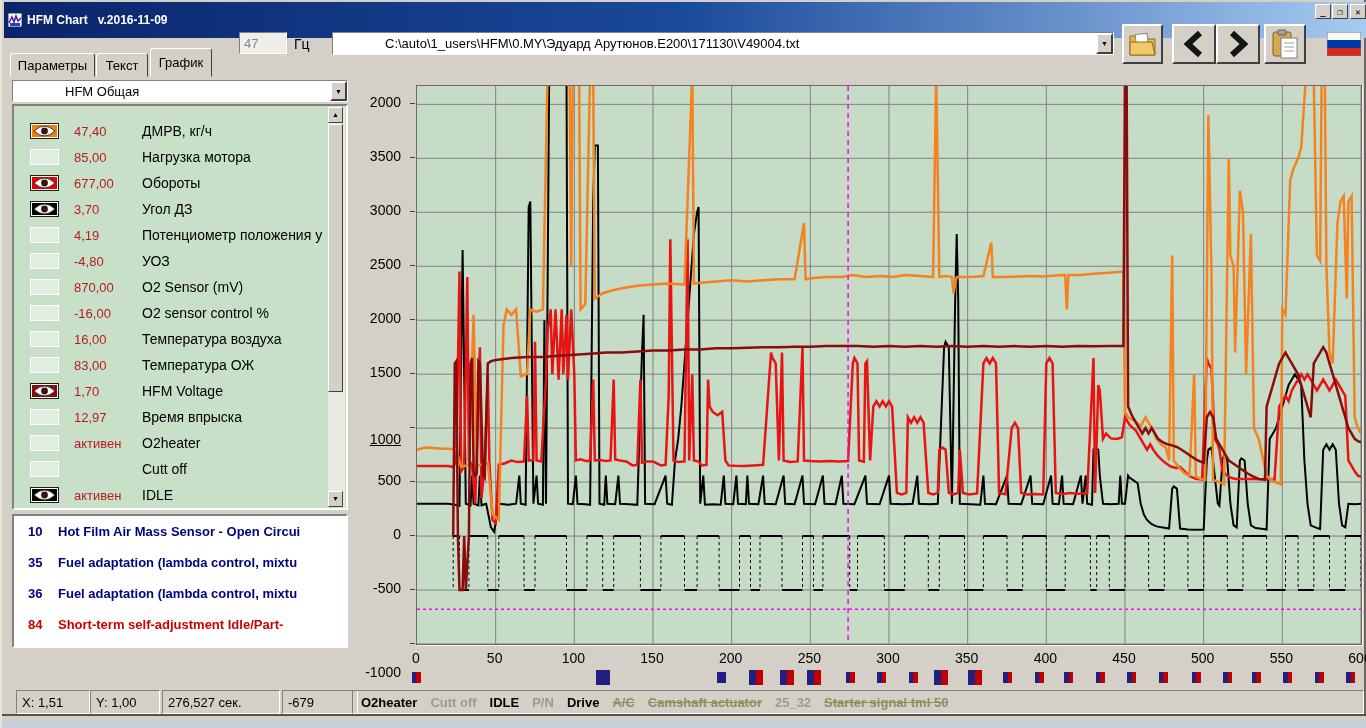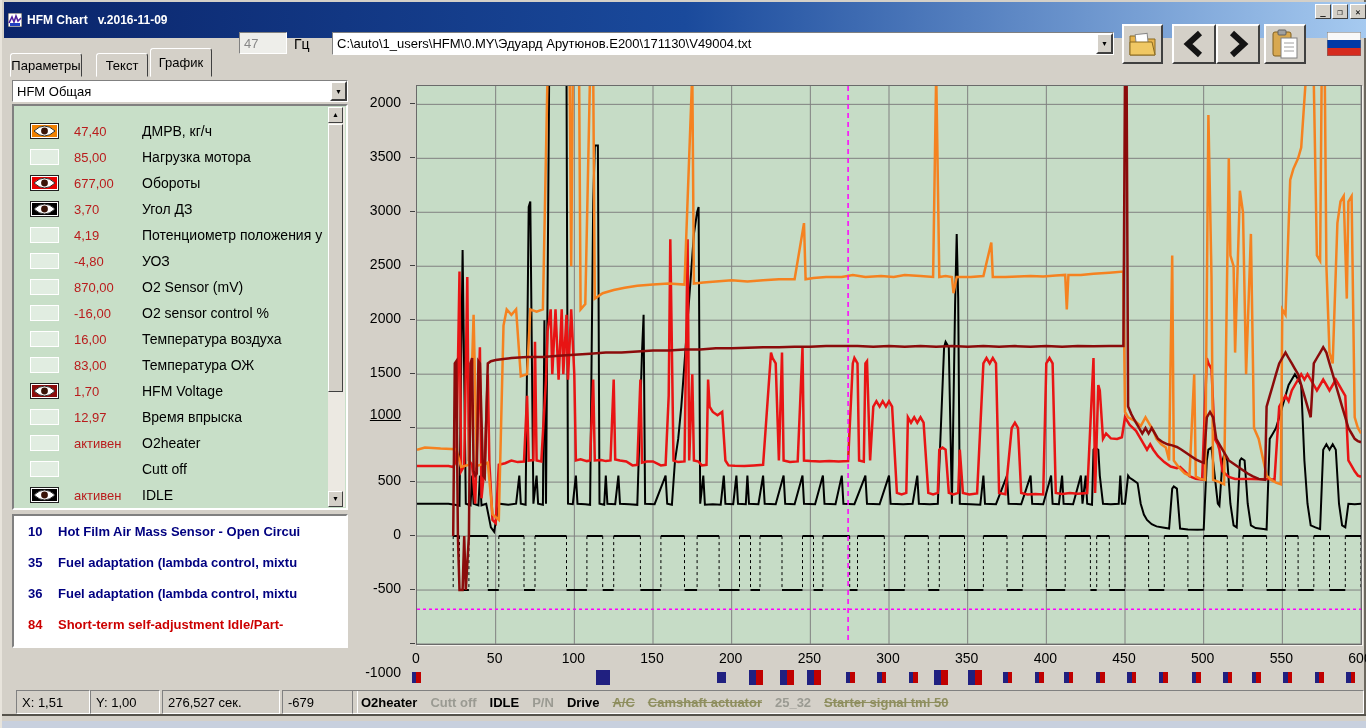--- a/index.html
+++ b/index.html
@@ -11,21 +11,21 @@
   
   .titlebar { position:absolute; left:2px; top:2px; width:1362px; height:36px;
     background:linear-gradient(to right,#0a246a,#1a4a9c,#a6caf0);
     display:flex; align-items:center; padding-left:4px; }
   .titlebar .ttl { color:#fff; font-weight:bold; font-size:12px; margin-left:5px; white-space:pre; }
   .winbtn { position:absolute; top:4px; width:16px; height:15px; background:#d4d0c8;
     border:1px solid; border-color:#fff #404040 #404040 #fff; font-size:9px; font-weight:bold;
     display:flex; align-items:center; justify-content:center; color:#000; font-family:"DejaVu Sans Mono",monospace; }
 
   
-  .sunken { border:1px solid; border-color:#808080 #fff #fff #808080; }
+  .sunken { border:1px solid; border-color:#808080 #fff #fff #808080;padding-left:48px; }
   .inset2 { border:2px solid; border-color:#808080 #fff #fff #808080; }
   .btn3d { border:2px solid; border-color:#fff #404040 #404040 #fff; background:#d4d0c8; }
   .freq { position:absolute; left:237px; top:32px; width:48px; height:22px; background:#eeeeea;
     color:#888; font-size:13px; padding:2px 4px; }
   .hzlab { position:absolute; left:292px; top:36px; font-size:14px; color:#000; }
   .combo { position:absolute; background:#fff; display:flex; }
   .combo .cval { flex:1; font-size:13px; padding:3px 4px; white-space:nowrap; overflow:hidden; color:#000; }
   .combo .cbtn { width:17px; border:2px solid; border-color:#fff #404040 #404040 #fff;
     background:#d4d0c8; font-size:7px; display:flex; align-items:center; justify-content:center; }
   .toolbtn { position:absolute; top:24px; height:40px; display:flex; align-items:center; justify-content:center; }
@@ -127,21 +127,21 @@
   </div>
   <div class="toolbtn" style="left:1322px; width:40px; top:26px; height:36px;">
     <svg width="34" height="24">
       <rect x="0" y="0" width="34" height="8" fill="#f8f8f8"></rect>
       <rect x="0" y="8" width="34" height="8" fill="#0039a6"></rect>
       <rect x="0" y="16" width="34" height="8" fill="#d52b1e"></rect>
       <rect x="0" y="0" width="34" height="24" fill="none" stroke="#707070"></rect>
     </svg>
   </div>
 
-  <div class="tab" style="left:8px; width:72px;">Параметры</div>
+  <div class="tab" style="left:8px; width:85px;">Параметры</div>
   <div class="tab" style="left:94px; width:52px;">Текст</div>
   <div class="tab active" style="left:148px; width:62px;">График</div>
 
   <div class="combo sunken" style="left:10px; top:80px; width:336px; height:22px;">
     <div class="cval">HFM Общая</div>
     <div class="cbtn">▼</div>
   </div>
 
   <div class="parambox inset2" id="paramlist">
     <div class="vsb">
@@ -303,21 +303,21 @@
       <div class="ylab" style="left: 0px; top: 70.3133px;">3500</div>
       <div class="ytick" style="left: 53px; top: 79.3133px;"></div>
       <div class="ylab" style="left: 0px; top: 124.279px;">3000</div>
       <div class="ytick" style="left: 53px; top: 133.279px;"></div>
       <div class="ylab" style="left: 0px; top: 178.244px;">2500</div>
       <div class="ytick" style="left: 53px; top: 187.244px;"></div>
       <div class="ylab" style="left: 0px; top: 232.209px;">2000</div>
       <div class="ytick" style="left: 53px; top: 241.209px;"></div>
       <div class="ylab" style="left: 0px; top: 286.174px;">1500</div>
       <div class="ytick" style="left: 53px; top: 295.174px;"></div>
-      <div class="ylab" style="left: 0px; top: 328px; text-decoration: underline;">1000</div>
+      <div class="ylab" style="left: 0px; top: 353px; text-decoration: underline;">1000</div>
       <div class="ytick" style="left: 53px; top: 349.139px;"></div>
       <div class="ylab" style="left: 0px; top: 394.104px;">500</div>
       <div class="ytick" style="left: 53px; top: 403.104px;"></div>
       <div class="ylab" style="left: 0px; top: 448.07px;">0</div>
       <div class="ytick" style="left: 53px; top: 457.07px;"></div>
       <div class="ylab" style="left: 0px; top: 502.035px;">-500</div>
       <div class="ytick" style="left: 53px; top: 511.035px;"></div>
       <div class="ylab" style="left: 0px; top: 556px; margin-top: 30px;">-1000</div>
       <div class="ytick" style="left: 53px; top: 565px;"></div>
       <div class="xlab" style="left: 39px;">0</div>

